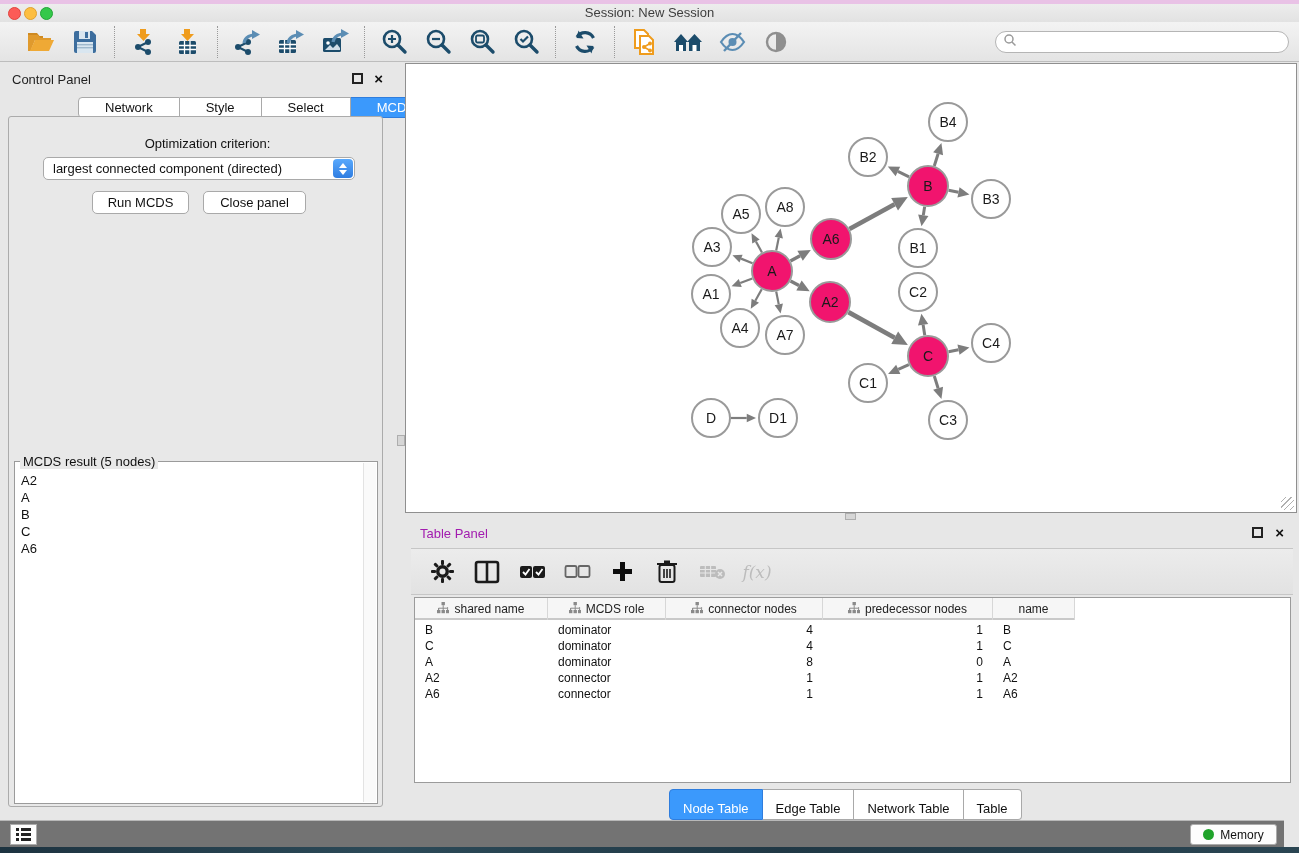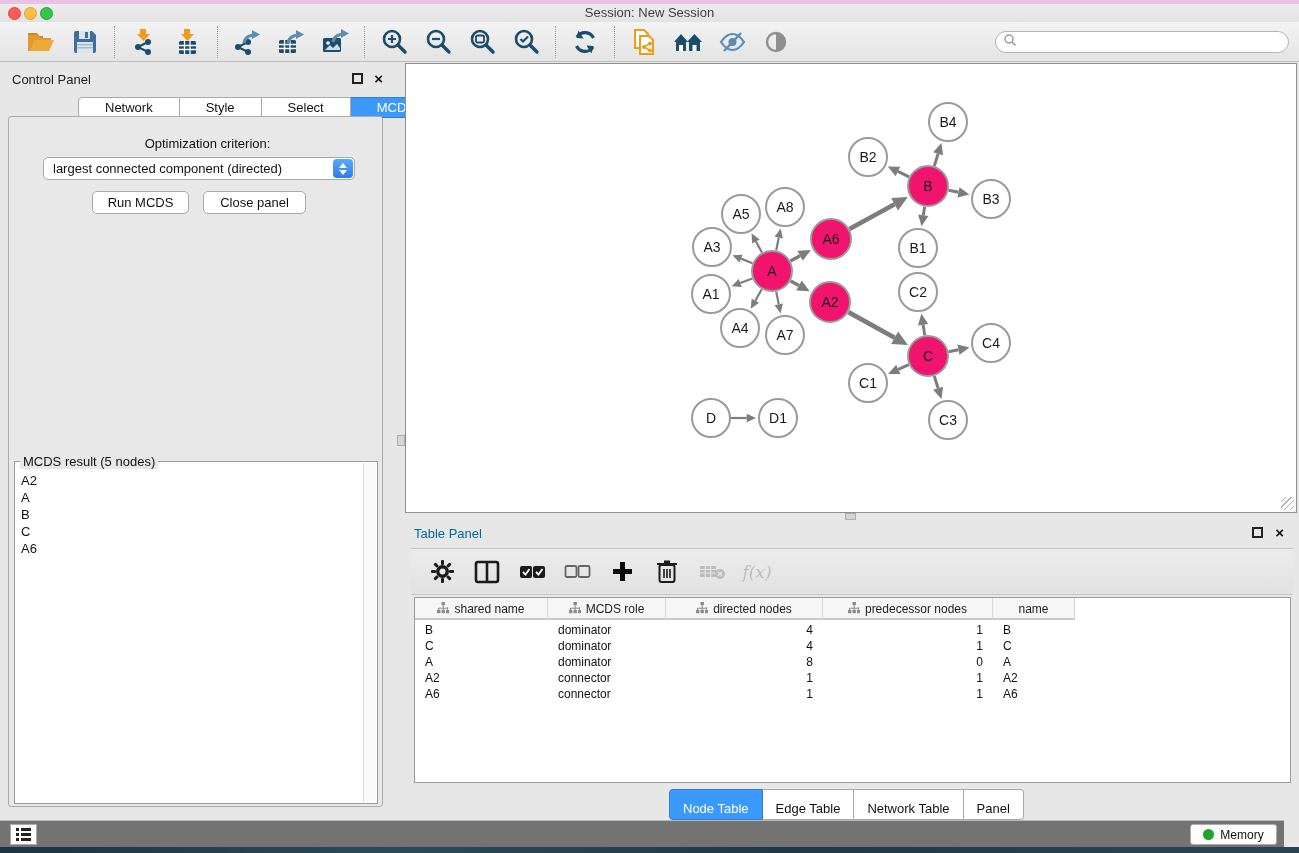--- a/index.html
+++ b/index.html
@@ -51,21 +51,21 @@
   #net-window { left:405px; top:63px; width:892px; height:450px; background:#fff; border:1px solid #8f8f8f; }
   #net-titlebar { position:absolute; left:0; top:0; width:100%; height:25px; background:linear-gradient(#ebebeb,#d7d7d7); border-bottom:1px solid #b2b2b2; }
   #net-title { position:absolute; left:0; right:0; top:5px; text-align:center; font-size:13px; color:#2e2e2e; }
   #net-content { position:absolute; left:0; top:25px; width:890px; height:423px; background:#fff; }
   #resize-grip { position:absolute; right:2px; bottom:2px; width:13px; height:13px;
      background:repeating-linear-gradient(135deg, transparent 0 3px, #b0b0b0 3px 4px); }
   .splitter-sq { background:#d6d6d6; border:1px solid #aeaeae; }
 
   
   #table-panel { left:405px; top:520px; width:894px; height:300px; background:#e7e7e7; }
-  #tp-title { position:absolute; left:9px; top:6px; font-size:13px; color:#0369a1; }
+  #tp-title { position:absolute; left:15px; top:6px; font-size:13px; color:#a21caf; }
   #tp-toolbar { position:absolute; left:6px; top:28px; width:882px; height:47px; background:linear-gradient(#ececec,#e2e2e2); border:1px solid #c6c6c6; border-left:none; border-right:none; display:flex; align-items:center; gap:17px; padding-left:17px; }
   .tp-btn { width:28px; height:28px; display:flex; align-items:center; justify-content:center; }
   .tp-btn.disabled { opacity:.55; }
   .fx-glyph { font-family:"DejaVu Serif", serif; font-style:italic; font-size:17px; color:#9a9a9a; }
   #data-table { position:absolute; left:9px; top:77px; width:877px; height:186px; background:#fff; border:1px solid #9b9b9b; overflow:hidden; }
   #dt-header { position:absolute; left:0; top:0; height:22px; display:flex; border-bottom:2px solid #c9c9c9; background:#f6f6f6; }
   .dt-col { height:22px; border-right:1px solid #d7d7d7; display:flex; align-items:center; justify-content:center; gap:5px; font-size:12px; color:#222; }
   .dt-row { position:absolute; left:0; height:16px; display:flex; font-size:12px; color:#111; }
   .dt-cell { padding:1px 10px 0 10px; white-space:nowrap; overflow:hidden; }
   #tp-tabs { position:absolute; left:264px; top:269px; display:flex; }
@@ -489,21 +489,21 @@
         <div class="dt-col" style="width: 157px;">
           <span><svg width="12" height="12" viewBox="0 0 12 12">
               <g fill="#8a8a8a">
                 <rect x="4.5" y="0" width="3.4" height="3.2"></rect>
                 <rect x="0" y="8" width="3.4" height="3.2"></rect>
                 <rect x="4.5" y="8" width="3.4" height="3.2"></rect>
                 <rect x="9" y="8" width="3.4" height="3.2"></rect>
               </g>
               <path d="M6.2 3.2v2M1.6 8V6.2h9v-1M1.6 6.2V8M10.6 6.2V8M6.2 5.2V8" stroke="#8a8a8a" fill="none"></path>
             </svg></span>
-          <span>directed nodes</span>
+          <span>connector nodes</span>
         </div>
         <div class="dt-col" style="width: 170px;">
           <span><svg width="12" height="12" viewBox="0 0 12 12">
               <g fill="#8a8a8a">
                 <rect x="4.5" y="0" width="3.4" height="3.2"></rect>
                 <rect x="0" y="8" width="3.4" height="3.2"></rect>
                 <rect x="4.5" y="8" width="3.4" height="3.2"></rect>
                 <rect x="9" y="8" width="3.4" height="3.2"></rect>
               </g>
               <path d="M6.2 3.2v2M1.6 8V6.2h9v-1M1.6 6.2V8M10.6 6.2V8M6.2 5.2V8" stroke="#8a8a8a" fill="none"></path>
@@ -549,21 +549,21 @@
           <div class="dt-cell" style="width: 157px; text-align: right;">1</div>
           <div class="dt-cell" style="width: 170px; text-align: right;">1</div>
           <div class="dt-cell" style="width: 82px; text-align: left;">A6</div>
         </div>
       </div>
   </div>
   <div id="tp-tabs">
       <div class="tp-tab active">Node Table</div>
       <div class="tp-tab">Edge Table</div>
       <div class="tp-tab">Network Table</div>
-      <div class="tp-tab">Panel</div>
+      <div class="tp-tab">Table</div>
     </div>
 </div>
 
 <div id="status-bar" class="abs">
   <div id="list-btn">
     <svg width="15" height="13" viewBox="0 0 15 13">
         <g fill="#222">
           <rect x="0" y="0" width="3" height="3"></rect>
           <rect x="5" y="0" width="10" height="3"></rect>
           <rect x="0" y="5" width="3" height="3"></rect>

